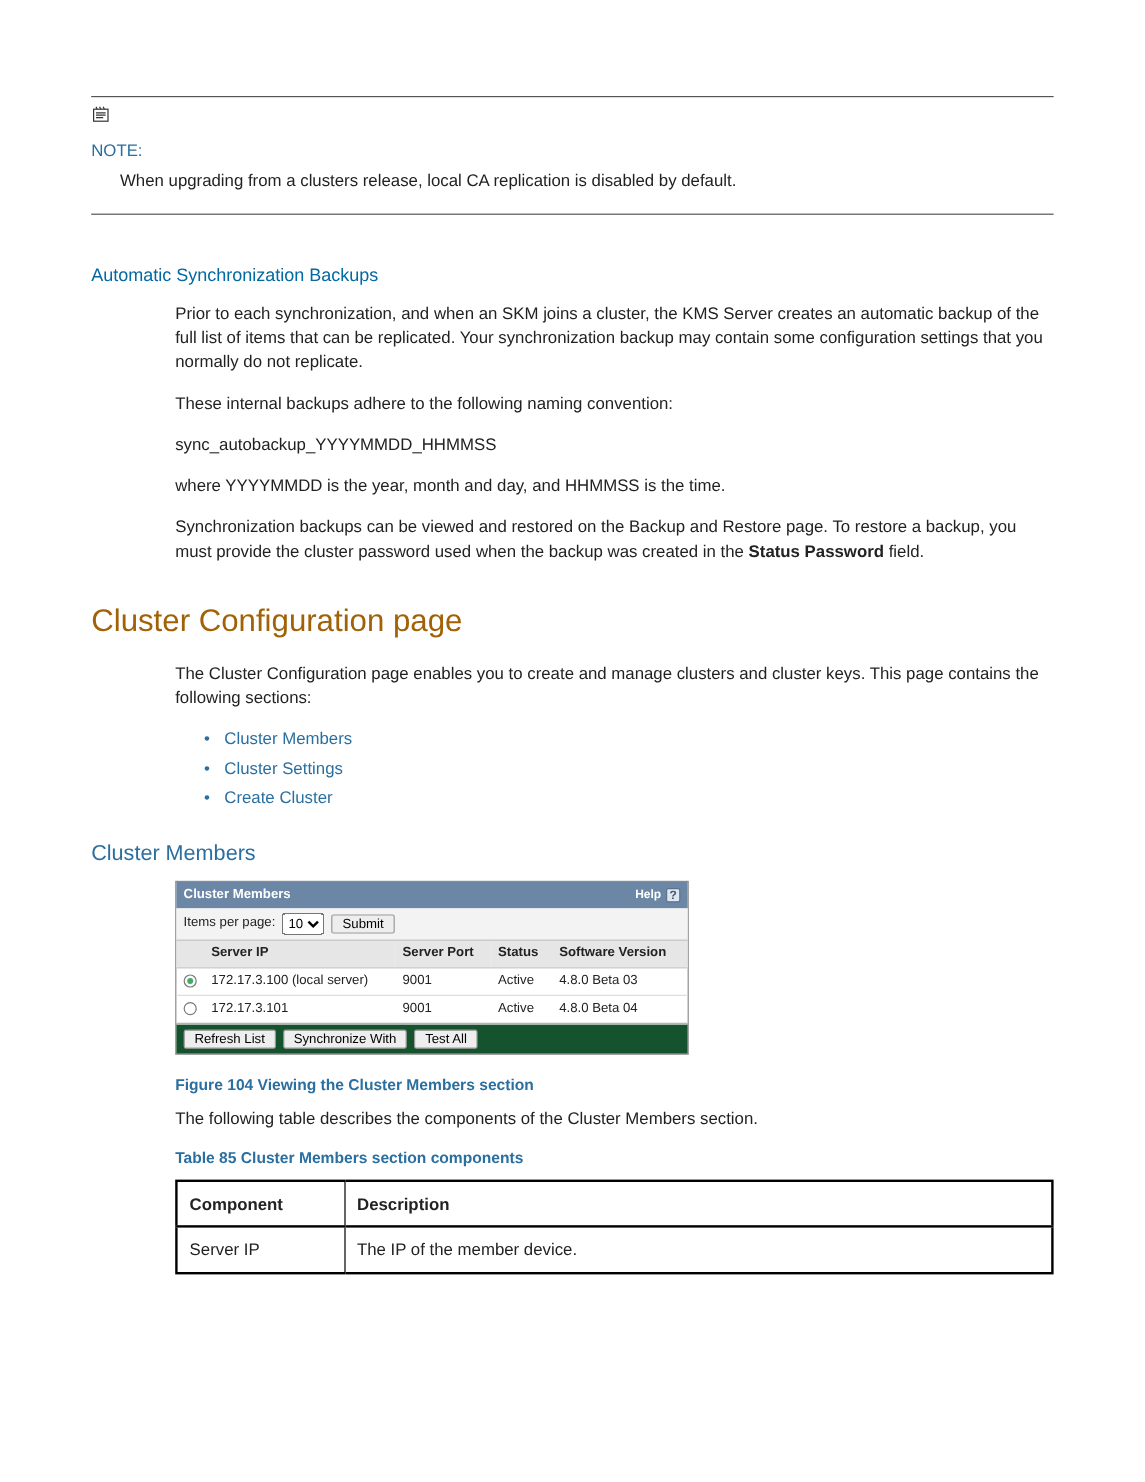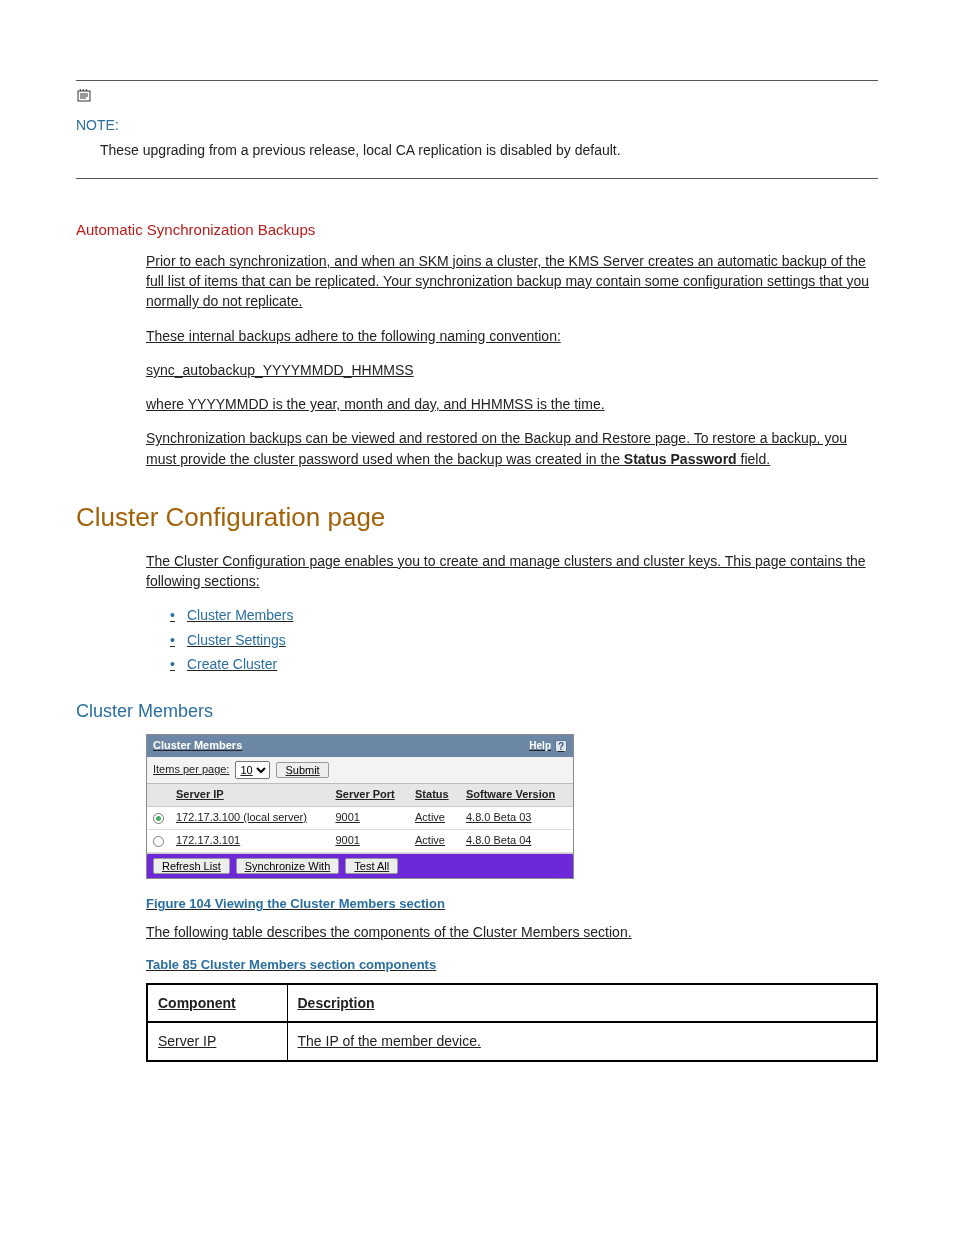--- a/index.html
+++ b/index.html
@@ -10,22 +10,22 @@
     background: #fff;
     width: 954px;
     line-height: 1.45;
   }
   .page { padding: 80px 76px 60px 76px; }
   .note-box { border-top: 1px solid #555; border-bottom: 1px solid #555; padding: 6px 0 18px 0; margin-bottom: 40px; }
   .note-row { display: flex; align-items: flex-start; gap: 8px; flex-direction: column; }
   .note-icon { display:inline-block; width:16px; text-align:center; color:#333; }
   .note-label { color: #2a6fa0; font-weight: normal; }
   .note-body { padding-left: 24px; margin-top: 4px; }
-  .sec-h3 { color: #b91c1c; font-weight: normal; font-size: 15px; margin-bottom: 10px; }
-  .indent { padding-left: 70px; text-decoration: underline; }
+  .sec-h3 { color: #0369a1; font-weight: normal; font-size: 15px; margin-bottom: 10px; }
+  .indent { padding-left: 70px; }
   .para { margin-bottom: 14px; }
   .bold { font-weight: bold; }
   .h1 { color: #a16207; font-weight: 300; font-size: 26px; margin: 30px 0 14px 0; }
   .h2 { color: #2a6fa0; font-weight: normal; font-size: 18px; margin: 24px 0 10px 0; }
   ul.links { list-style: none; padding-left: 24px; margin: 8px 0 10px 0; }
   ul.links li { color: #2a6fa0; margin: 4px 0; }
   ul.links li::before { content: "•"; color:#2a6fa0; margin-right: 12px; }
   .figure-cap { color: #2a6fa0; font-weight: bold; font-size: 13px; margin: 16px 0 8px 0; }
   .table-cap { color: #2a6fa0; font-weight: bold; font-size: 13px; margin: 14px 0 8px 0; }
 
@@ -36,21 +36,21 @@
   .help-badge { display:inline-block; width:12px; height:12px; background:#dfe7ee; color:#3b5577; font-weight:bold; text-align:center; line-height:12px; border:1px solid #5b7390; font-size:10px; border-radius:2px; }
   .panel-bar { background:#f3f3f3; padding:4px 6px; border-bottom:1px solid #bbb; display:flex; align-items:center; gap:6px; }
   .panel-bar select { font-size:11px; height:18px; }
   .btn { background:#eee; border:1px solid #999; border-radius:2px; padding:1px 8px; font-size:11px; cursor:pointer; font-family:inherit; }
   .ptable { width:100%; border-collapse: collapse; }
   .ptable th { background:#e6e6e6; font-weight:bold; text-align:left; padding:3px 6px; border-bottom:1px solid #ccc; font-size:11px; }
   .ptable td { padding:3px 6px; border-bottom:1px solid #ddd; font-size:11px; }
   .ptable td.radio-cell { width:18px; text-align:center; }
   .radio-dot { width:11px; height:11px; border:1px solid #7a7a7a; border-radius:50%; display:inline-block; vertical-align:middle; position:relative; background:#fff; }
   .radio-dot.sel::after { content:""; position:absolute; left:2px; top:2px; width:5px; height:5px; background:#4a6; border-radius:50%; }
-  .panel-foot { padding:4px 6px; display:flex; gap:6px; border-top:1px solid #ccc; background:#6d28d9; }
+  .panel-foot { padding:4px 6px; display:flex; gap:6px; border-top:1px solid #ccc; background:#14532d; }
 
   
   table.desc { border-collapse: collapse; width: 100%; border-left:2px solid #000; border-right:2px solid #000; }
   table.desc th, table.desc td { border:1px solid #000; padding:8px 10px; text-align:left; }
   table.desc th { font-weight:bold; border-top:2px solid #000; border-bottom:2px solid #000; }
   table.desc td { border-bottom:2px solid #000; }
   table.desc td:first-child, table.desc th:first-child { width: 140px; margin-top: 32px; }
 </style>
 </head>
 <body>
@@ -63,21 +63,21 @@
         <svg width="14" height="14" viewBox="0 0 14 14">
             <rect x="1" y="3" width="12" height="10" fill="none" stroke="#333" stroke-width="1"></rect>
             <path d="M3 1 l1 2 M6 1 l1 2 M9 1 l1 2" stroke="#333" stroke-width="1"></path>
             <line x1="3" y1="6" x2="11" y2="6" stroke="#333"></line>
             <line x1="3" y1="8" x2="11" y2="8" stroke="#333"></line>
             <line x1="3" y1="10" x2="9" y2="10" stroke="#333"></line>
           </svg>
       </span>
       <span class="note-label">NOTE:</span>
     </div>
-    <div class="note-body">These upgrading from a previous release, local CA replication is disabled by default.</div>
+    <div class="note-body">When upgrading from a clusters release, local CA replication is disabled by default.</div>
   </div>
 
   <div class="sec-h3">Automatic Synchronization Backups</div>
   <div class="indent">
     <div class="para">Prior to each synchronization, and when an SKM joins a cluster, the KMS Server creates an automatic backup of the full list of items that can be replicated. Your synchronization backup may contain some configuration settings that you normally do not replicate.</div>
     <div class="para">These internal backups adhere to the following naming convention:</div>
     <div class="para">sync_autobackup_YYYYMMDD_HHMMSS</div>
     <div class="para">where YYYYMMDD is the year, month and day, and HHMMSS is the time.</div>
     <div class="para">
       <span>Synchronization backups can be viewed and restored on the Backup and Restore page. To restore a backup, you must provide the cluster password used when the backup was created in the </span><span class="bold">Status Password</span><span> field.</span>

